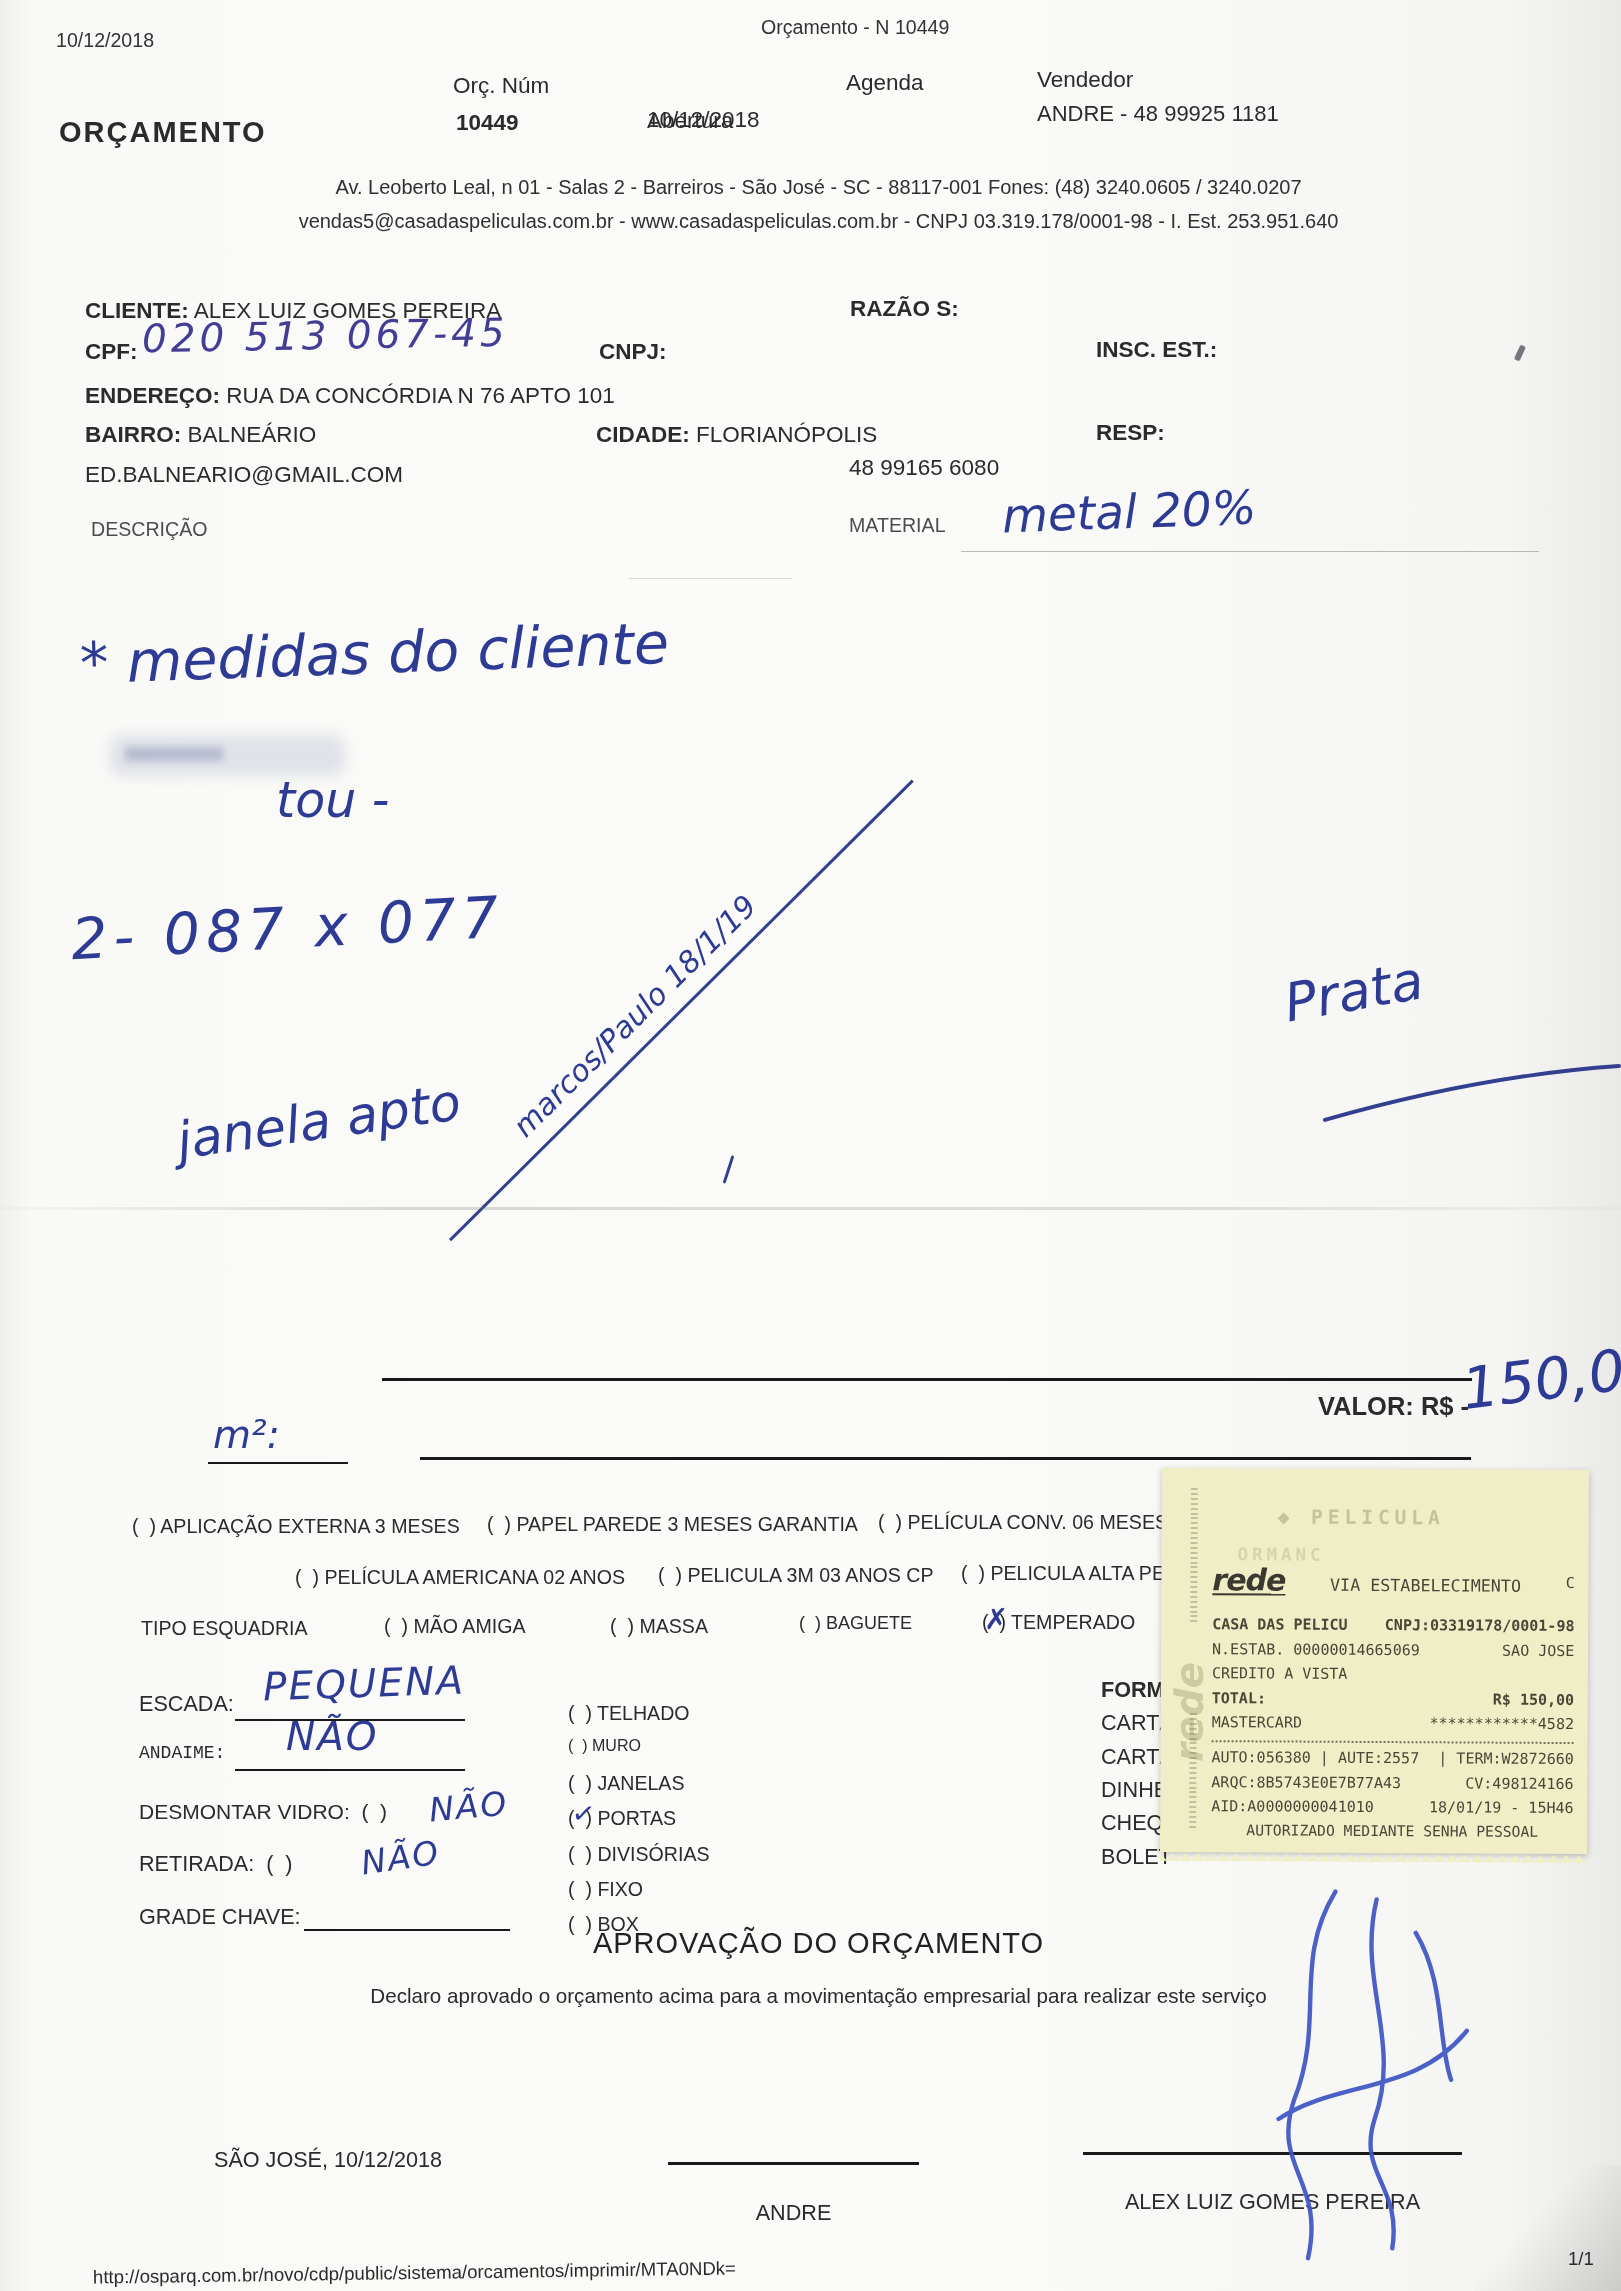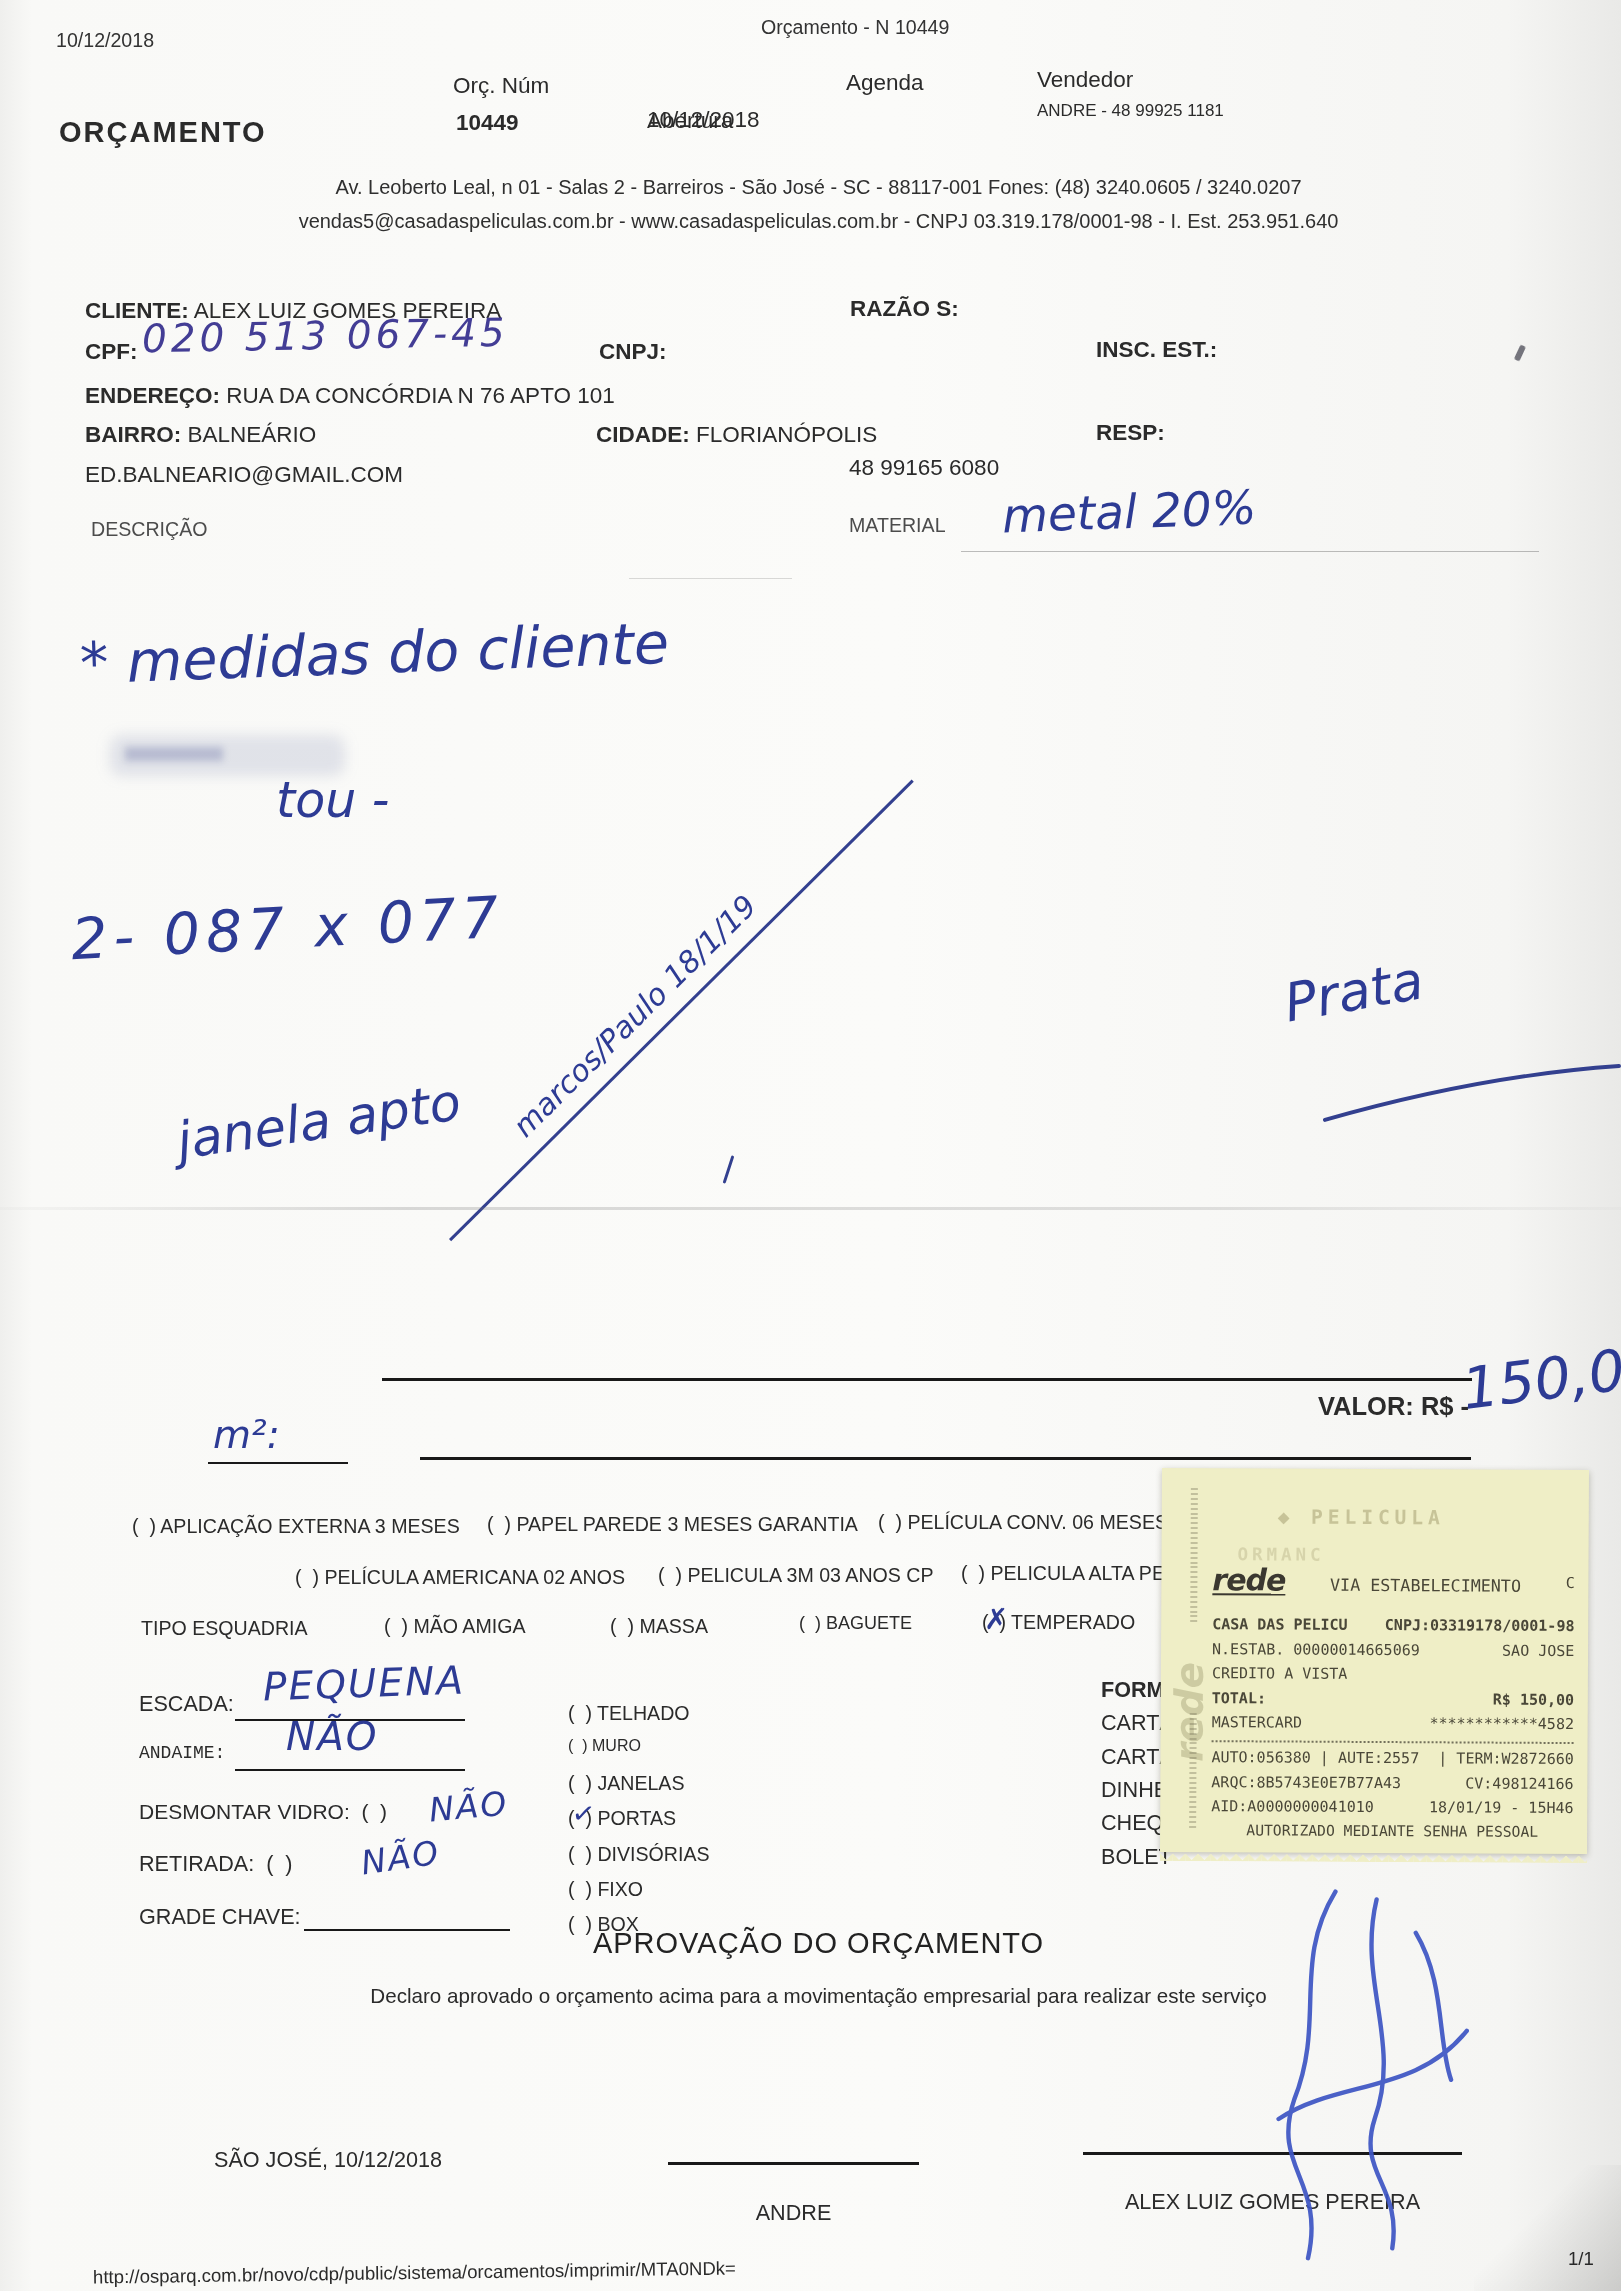--- a/index.html
+++ b/index.html
@@ -57,21 +57,21 @@
   <div class="t" style="left:56px;top:29px;font-size:19.6px;color:#333;">10/12/2018</div>
   <div class="t" style="left:761px;top:15.7px;font-size:19.6px;color:#333;">Orçamento - N 10449</div>
   <div class="t b" style="left:59px;top:116px;font-size:29px;letter-spacing:2px;">ORÇAMENTO</div>
 
   <div class="t" style="left:453px;top:73px;font-size:22.5px;">Orç. Núm</div>
   <div class="t b" style="left:456px;top:110px;font-size:22.5px;">10449</div>
   <div class="t" style="left:647px;top:70px;font-size:22.5px;margin-top:38px;">Abertura</div>
   <div class="t" style="left:647px;top:107px;font-size:22.5px;">10/12/2018</div>
   <div class="t" style="left:846px;top:70px;font-size:22.5px;">Agenda</div>
   <div class="t" style="left:1037px;top:67px;font-size:22.5px;">Vendedor</div>
-  <div class="t" style="left:1037px;top:101px;font-size:17px;">ANDRE - 48 99925 1181</div>
+  <div class="t" style="left:1037px;top:101px;font-size:22px;">ANDRE - 48 99925 1181</div>
 
   <div class="t center" style="top:176px;font-size:20px;color:#2f2f2f;">Av. Leoberto Leal, n 01 - Salas 2 - Barreiros - São José - SC - 88117-001 Fones: (48) 3240.0605 / 3240.0207</div>
   <div class="t center" style="top:210px;font-size:20px;color:#2f2f2f;">vendas5@casadaspeliculas.com.br - www.casadaspeliculas.com.br - CNPJ 03.319.178/0001-98 - I. Est. 253.951.640</div>
 
   <div class="t" style="left:85px;top:298px;font-size:22.5px;"><span class="b">CLIENTE:</span><span> </span><span>ALEX LUIZ GOMES PEREIRA</span></div>
   <div class="t b" style="left:850px;top:296px;font-size:22.5px;">RAZÃO S:</div>
   <div class="t b" style="left:85px;top:339px;font-size:22.5px;text-align:right;">CPF:</div>
   <div class="hw" style="left:142px;top:316px;font-size:39px;letter-spacing:3.9px;color:#433d95;transform:rotate(-1deg);">020 513 067-45</div>
   <div class="t b" style="left:599px;top:339px;font-size:22.5px;">CNPJ:</div>
   <div class="t b" style="left:1096px;top:337px;font-size:22.5px;">INSC. EST.:</div>

